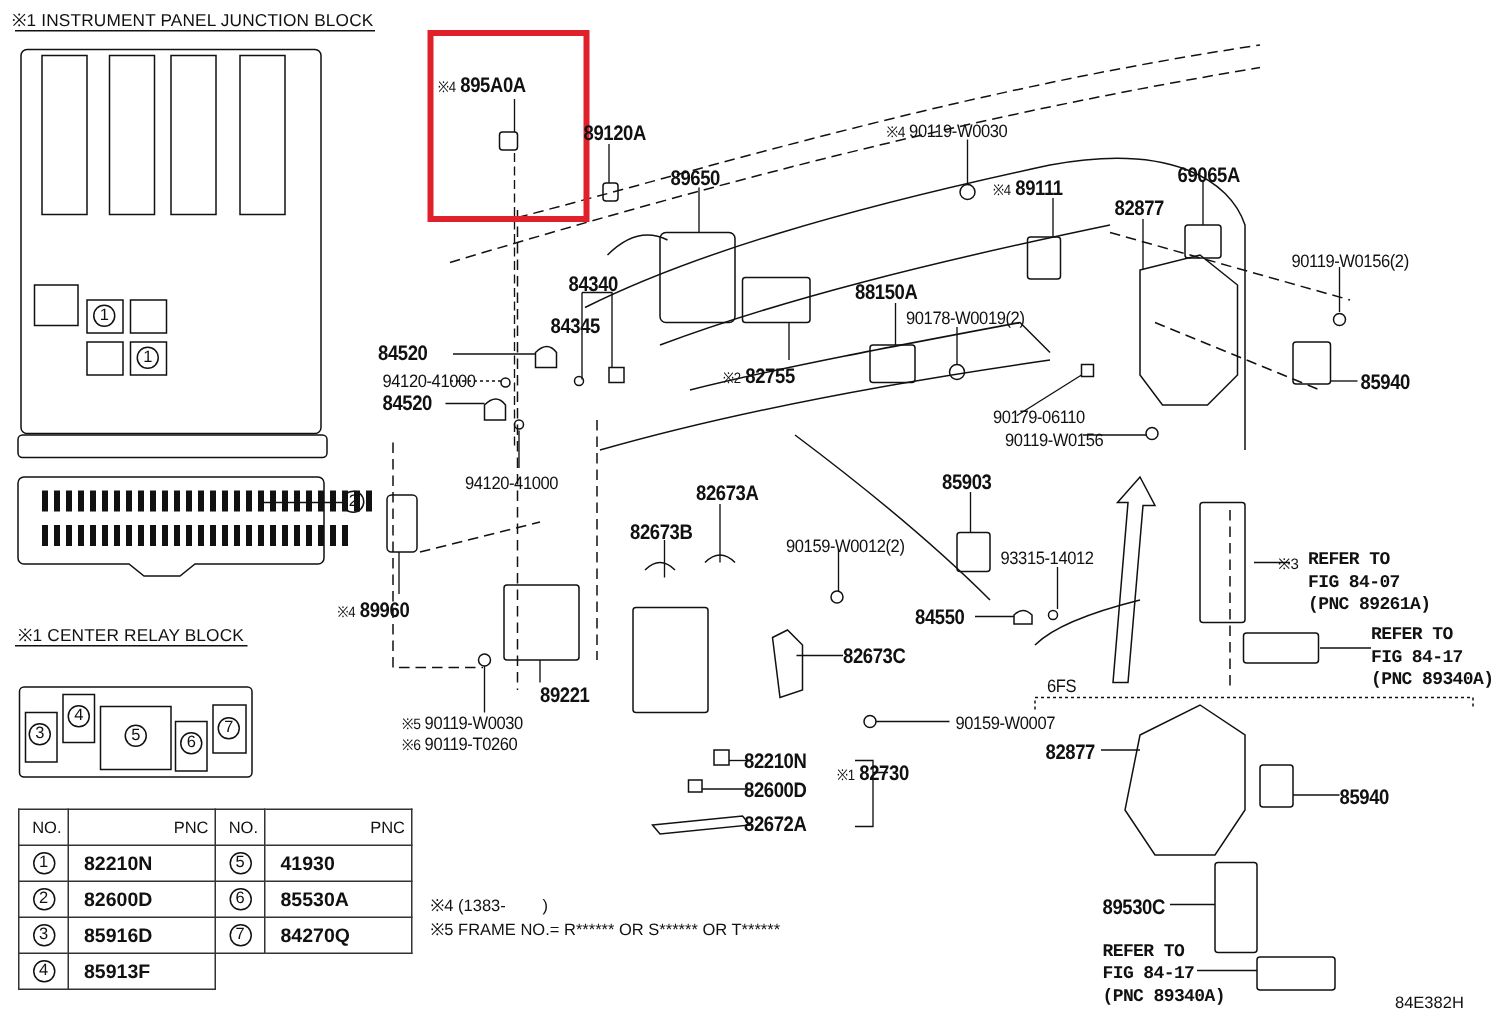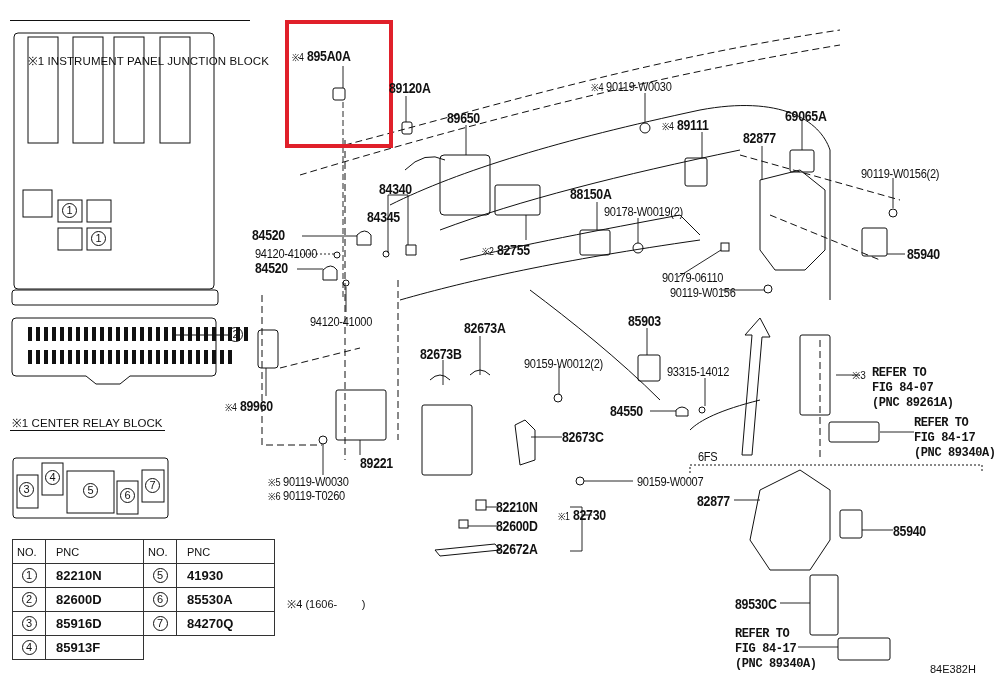--- a/index.html
+++ b/index.html
@@ -9,21 +9,21 @@
   .pn.sm { font-size: 12px; font-weight: normal; transform: scaleX(0.92); }
   .note { font-size: 10px; font-weight: normal; }
   .hdr { position: absolute; font-size: 11.5px; letter-spacing: 0.1px; white-space: nowrap; }
   .hdr-line { position: absolute; height: 1px; background: #111; }
   svg.draw { position: absolute; left: 0; top: 0; }
   .circ { display: inline-flex; align-items: center; justify-content: center; width: 15px; height: 15px; border: 1px solid #111; border-radius: 50%; font-size: 11px; line-height: 1; box-sizing: border-box; }
   table.pnc { position: absolute; left: 12px; top: 539px; border-collapse: collapse; font-size: 11px; }
   table.pnc td { border: 1px solid #333; height: 23px; padding: 0 4px; }
   table.pnc td.no { width: 24px; text-align: center; }
   table.pnc td.val { width: 83px; font-weight: bold; font-size: 13px; padding-left: 10px; }
-  table.pnc td.hd { text-align: left; font-weight: normal; font-size: 11px; }
+  table.pnc td.hd { text-align: right; font-weight: normal; font-size: 11px; }
   .blank { border: none !important; }
   .refer { position: absolute; font-size: 12px; font-weight: bold; line-height: 15px; white-space: pre; font-family: "Liberation Mono", monospace; letter-spacing: -0.4px; }
   .footnotes { position: absolute; left: 287px; top: 596px; font-size: 11px; line-height: 16px; }
   .footnotes div { white-space: pre; }
   .highlight { position: absolute; left: 285px; top: 20px; width: 100px; height: 120px; border: 4px solid #e0202a; }
 </style>
 </head>
 <body>
 
 <svg class="draw" width="1000" height="690" fill="none" stroke="#111" stroke-width="1">
@@ -166,21 +166,21 @@
     <line x1="880" y1="432" x2="914" y2="432"></line>
     <line x1="734" y1="500" x2="760" y2="500"></line>
     <line x1="862" y1="530" x2="893" y2="530"></line>
     <line x1="780" y1="603" x2="810" y2="603"></line>
     <line x1="798" y1="647" x2="838" y2="647"></line>
   </g>
 </svg>
 
 <div class="highlight" style="border-color: rgb(224, 32, 42);"></div>
 
-<div class="hdr" style="left:28px;top:5px;margin-top:48px;">※1 INSTRUMENT PANEL JUNCTION BLOCK</div>
+<div class="hdr" style="left:8px;top:5px;">※1 INSTRUMENT PANEL JUNCTION BLOCK</div>
 <div class="hdr-line" style="left:10px;top:20px;width:240px;"></div>
 
 <span class="circ abs" style="left:62px;top:203px;">1</span>
 <span class="circ abs" style="left:91px;top:231px;">1</span>
 
 <div style="position:absolute;left:28px;top:327px;">
   <div style="display:flex;gap:4px;margin-bottom:9px;">
     <span style="width:4px;height:14px;background:#111"></span>
       <span style="width:4px;height:14px;background:#111"></span>
       <span style="width:4px;height:14px;background:#111"></span>
@@ -332,16 +332,17 @@
 FIG 84-07
 (PNC 89261A)</div>
 <div class="refer" style="left:914px;top:416px;">REFER TO
 FIG 84-17
 (PNC 89340A)</div>
 <div class="refer" style="left:735px;top:627px;">REFER TO
 FIG 84-17
 (PNC 89340A)</div>
 
 <div class="footnotes">
-  <div>※4 (1606-        )</div>
+  <div>※4 (1383-        )</div>
+  <div>※5 FRAME NO.= R****** OR S****** OR T******</div>
 </div>
 
 <div class="abs" style="left:930px;top:663px;font-size:11px;">84E382H</div>
 
 </body></html>

